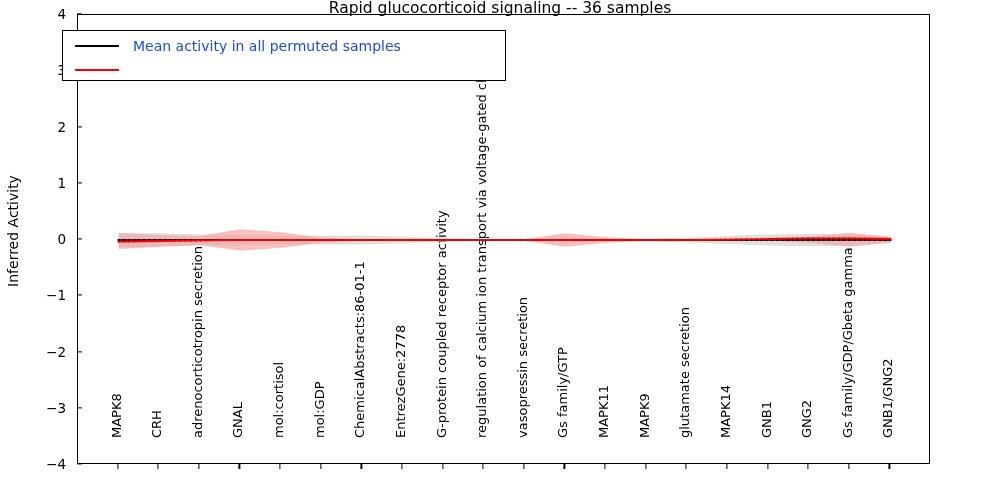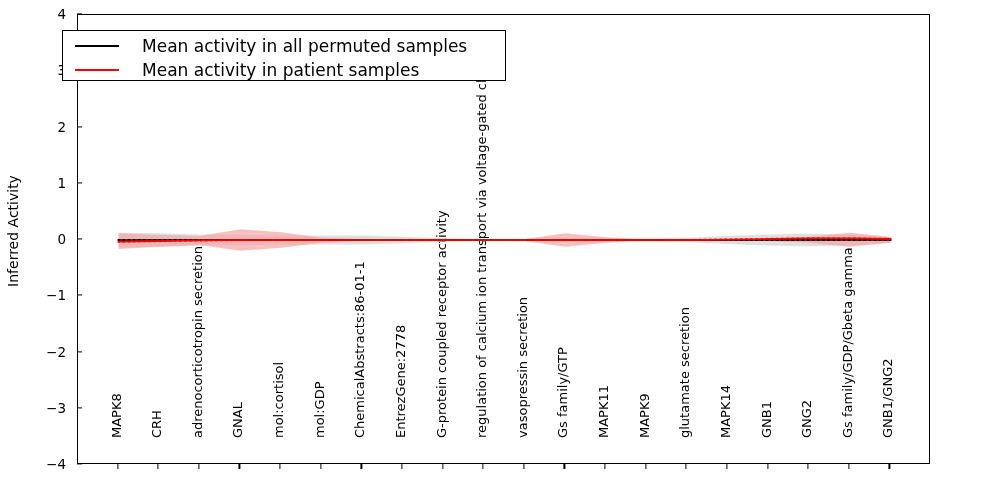--- a/index.html
+++ b/index.html
@@ -112,35 +112,36 @@
     position:absolute;
     left:0;height:25px;
     display:flex;align-items:center;
   }
   .legend-swatch{
     width:44px;height:2px;
     margin-left:12px;margin-right:14px;
     flex:0 0 auto;
   }
   .legend-text{
-    font-size:17px;color:#000000;white-space:nowrap;margin-left:9px;
+    font-size:14px;color:#1d4ed8;white-space:nowrap;
   }
 
   
   svg.series-svg{
     position:absolute;left:0;top:0;
     width:853px;height:450px;
     display:block;
   }
 </style>
 </head>
 <body>
 
 <div id="figure">
 
+  <div id="chart-title">Rapid glucocorticoid signaling -- 36 samples</div>
 
   <div id="ylabel">Inferred Activity</div>
 
   <div id="ytick-layer">
       <div class="ytick-label" style="top: 464px;">−4</div>
       <div class="ytick-mark" style="top: 464px;"></div>
       <div class="ytick-label" style="top: 407.75px;">−3</div>
       <div class="ytick-mark" style="top: 407.75px;"></div>
       <div class="ytick-label" style="top: 351.5px;">−2</div>
       <div class="ytick-mark" style="top: 351.5px;"></div>
@@ -515,17 +516,16 @@
     </div>
   </div>
 
   <div id="legend-box">
       <div class="legend-row" style="top: 2px;">
         <span class="legend-swatch" style="background: rgb(0, 0, 0);"></span>
         <span class="legend-text">Mean activity in all permuted samples</span>
       </div>
       <div class="legend-row" style="top: 26px;">
         <span class="legend-swatch" style="background: rgb(255, 0, 0);"></span>
-        <span class="legend-text">Mean activity in patient samples</span>
       </div>
     </div>
 
 </div>
 
 </body></html>

